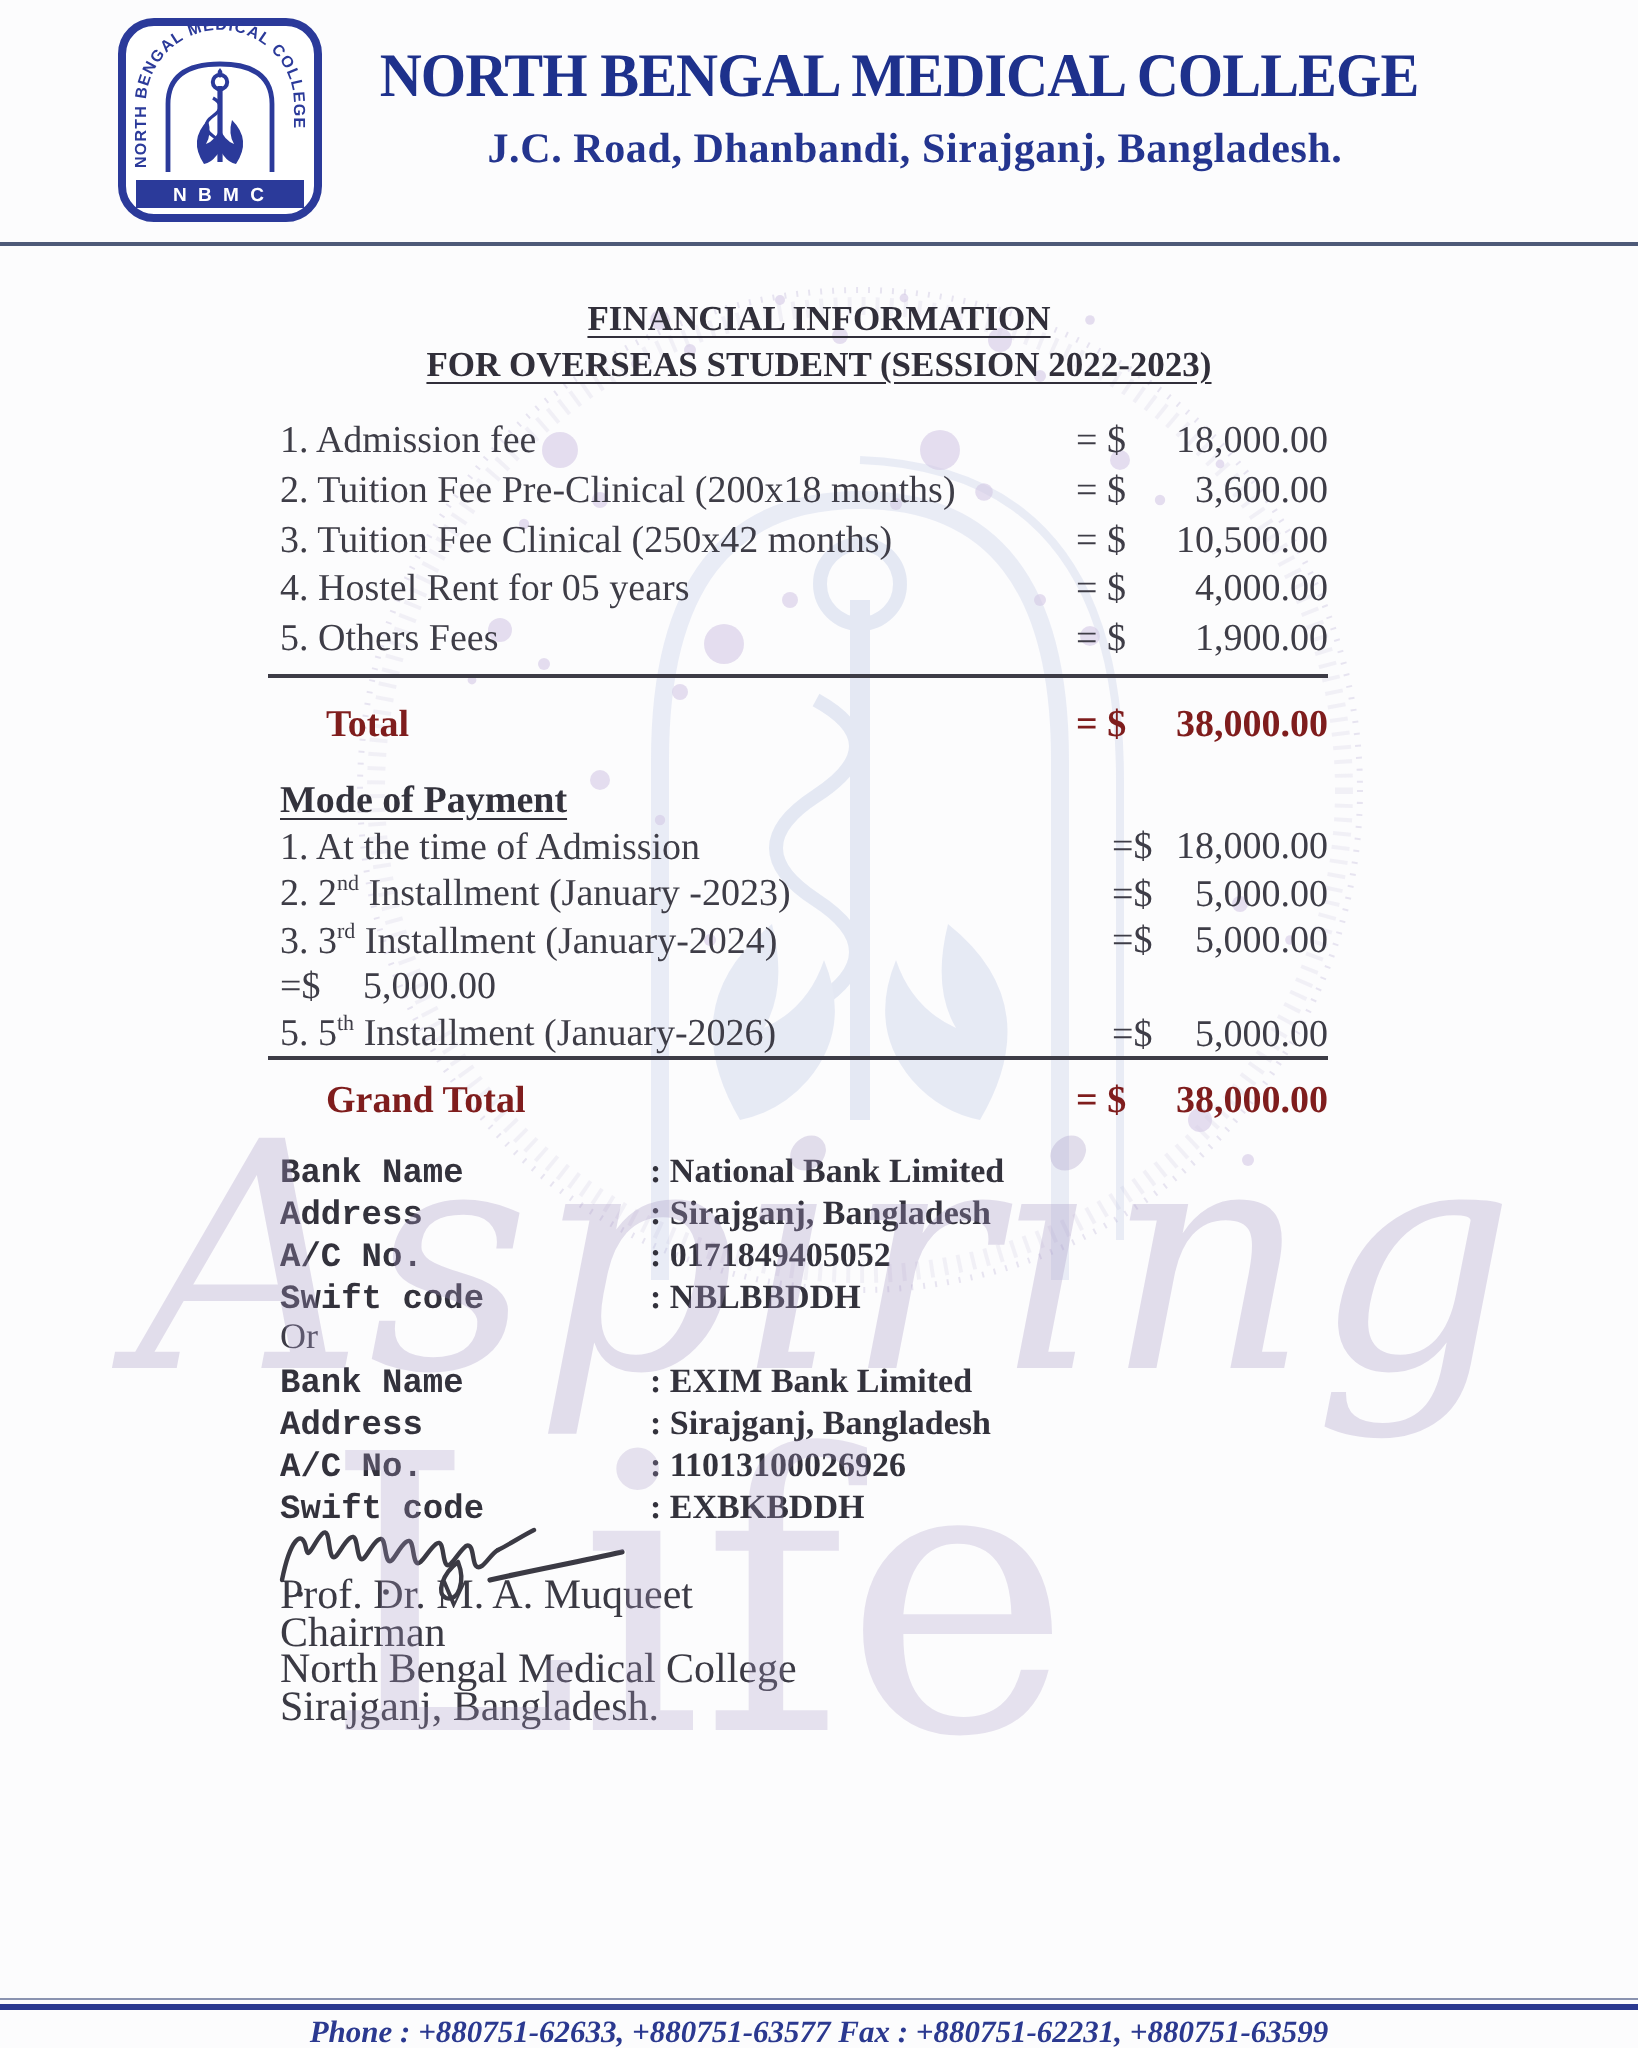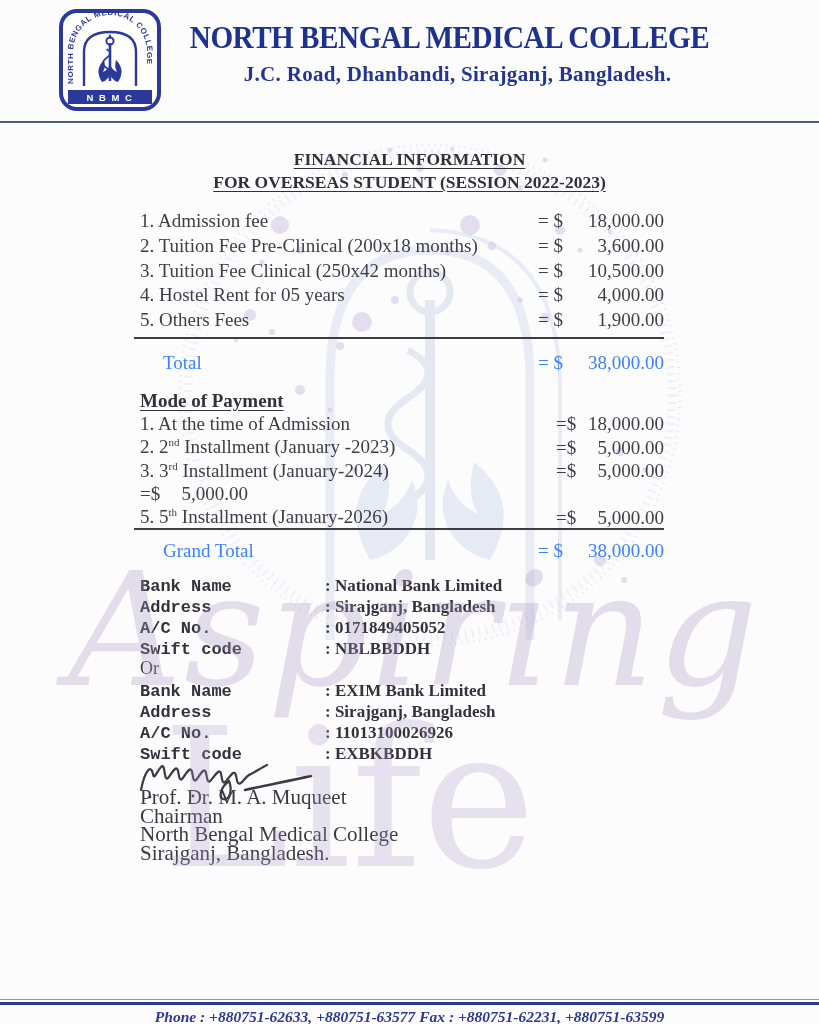--- a/index.html
+++ b/index.html
@@ -28,21 +28,21 @@
   
   .list-block { position:absolute; left:140px; width:524px; font-size:19px; }
   .fees-block { top:210px; }
   .fee-row { display:flex; height:24.8px; align-items:baseline; }
   .fee-label { width:398px; }
   .fee-eq { width:40px; }
   .fee-amt { width:86px; text-align:right; }
   .rule { position:absolute; left:134px; width:530px; height:2px; background:#3d3c46; }
   .rule-fees { top:337px; }
   .total-row { position:absolute; left:140px; top:352px; width:524px; display:flex;
-    font-size:19px; font-weight:normal; color:#3b82f6; }
+    font-size:19px; font-weight:bold; color:#7f1d1d; }
   .total-label { width:398px; padding-left:23px; }
   .total-eq { width:40px; }
   .total-amt { width:86px; text-align:right; }
   .pay-heading { position:absolute; left:140px; top:390px; font-size:19px; font-weight:bold;
     color:#33323c; text-decoration:underline; text-underline-offset:3px; }
   .pay-block { top:413px; }
   .pay-row { display:flex; height:23.3px; align-items:baseline; }
   .pay-label { flex:1; }
   .pay-label sup { font-size:11px;margin-top:42px; }
   .pay-eq { width:28px; }

